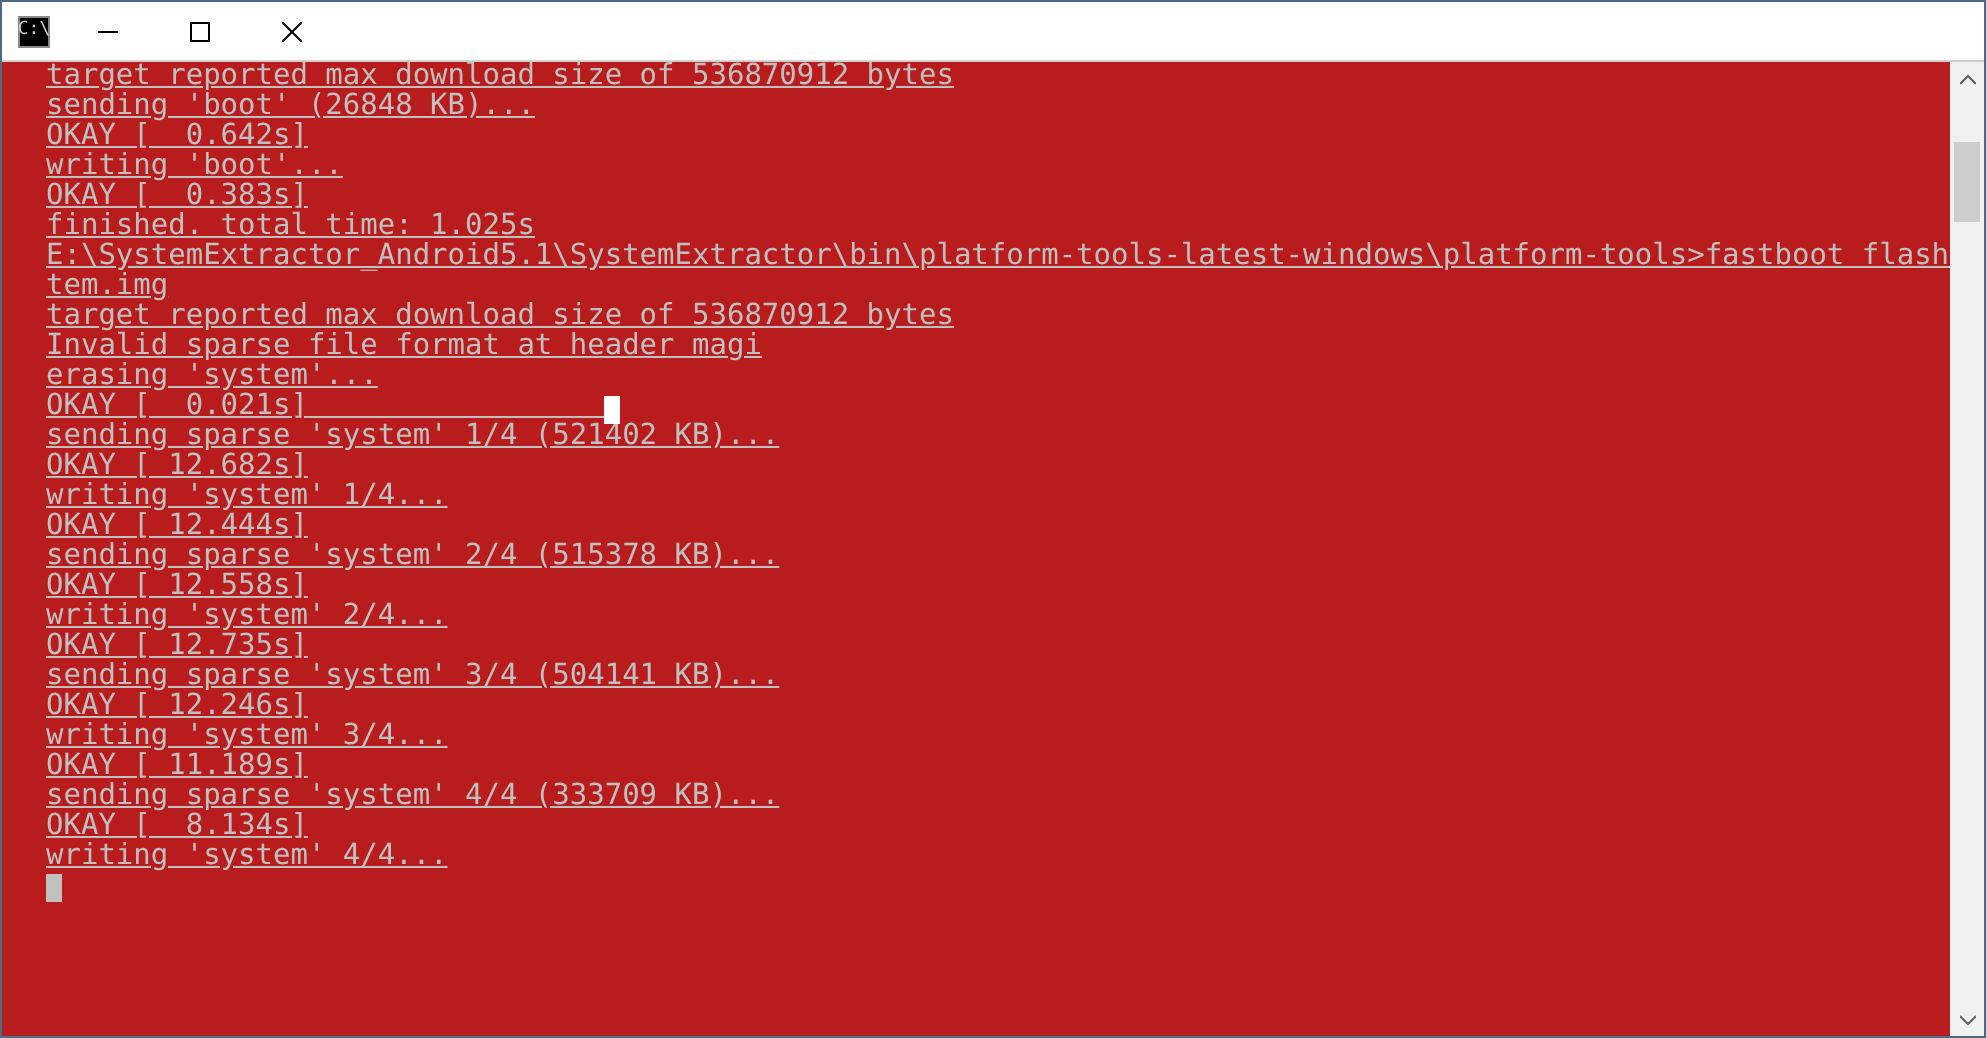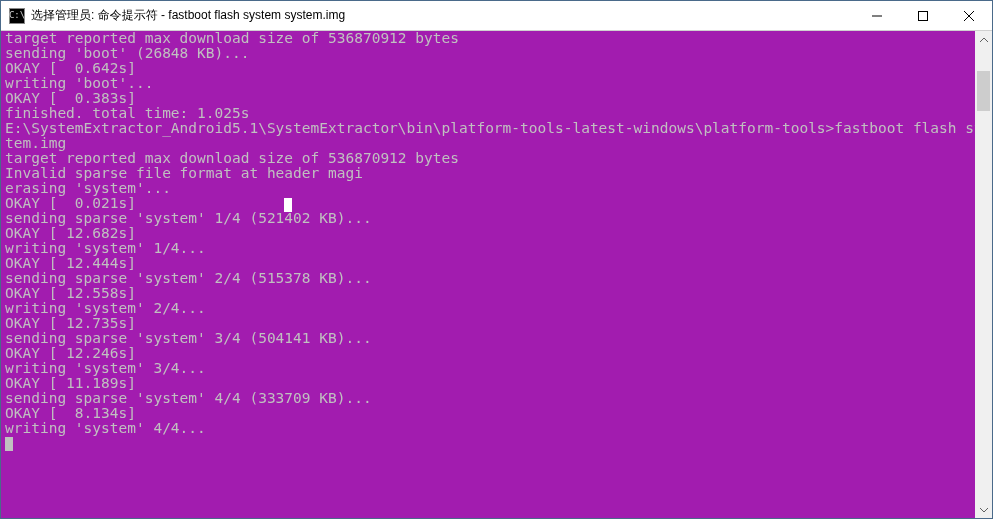--- a/index.html
+++ b/index.html
@@ -70,29 +70,30 @@
   }
   .win-btn svg { width: 10px; height: 10px; }
   .content-wrap {
     flex: 1;
     display: flex;
     background: #000;
     min-height: 0;
   }
   .terminal {
     flex: 1;
-    background: #a21caf;
+    background: #b91c1c;
     color: #c0c0c0;
     font-family: "NSimSun", "SimSun", "Consolas", monospace;
     font-size: 14.5px;
     line-height: 15px;
-    padding: 0 0 0 4px;
+    padding: 0 0 0 22px;
     white-space: pre;
     overflow: hidden;
     letter-spacing: 0px;
+    text-decoration: underline;
   }
   .terminal .line { display: block; }
   .cursor {
     display: inline-block;
     width: 8px;
     height: 14px;
     background: #c0c0c0;
     vertical-align: text-bottom;
   }
   .cursor-mid {
@@ -132,21 +133,20 @@
   }
 </style>
 </head>
 <body>
 
 <div class="window">
   <div class="titlebar">
     <div class="titlebar-icon">
       <span class="titlebar-icon-inner">C:\</span>
     </div>
-    <div class="titlebar-text">选择管理员: 命令提示符 - fastboot  flash system system.img</div>
     <div class="win-controls">
       <div class="win-btn">
         <svg viewBox="0 0 10 10">
             <line x1="0" y1="5" x2="10" y2="5" stroke="currentColor" stroke-width="1"></line>
           </svg>
       </div>
       <div class="win-btn">
         <svg viewBox="0 0 10 10">
             <rect x="0.5" y="0.5" width="9" height="9" fill="none" stroke="currentColor" stroke-width="1"></rect>
           </svg>

